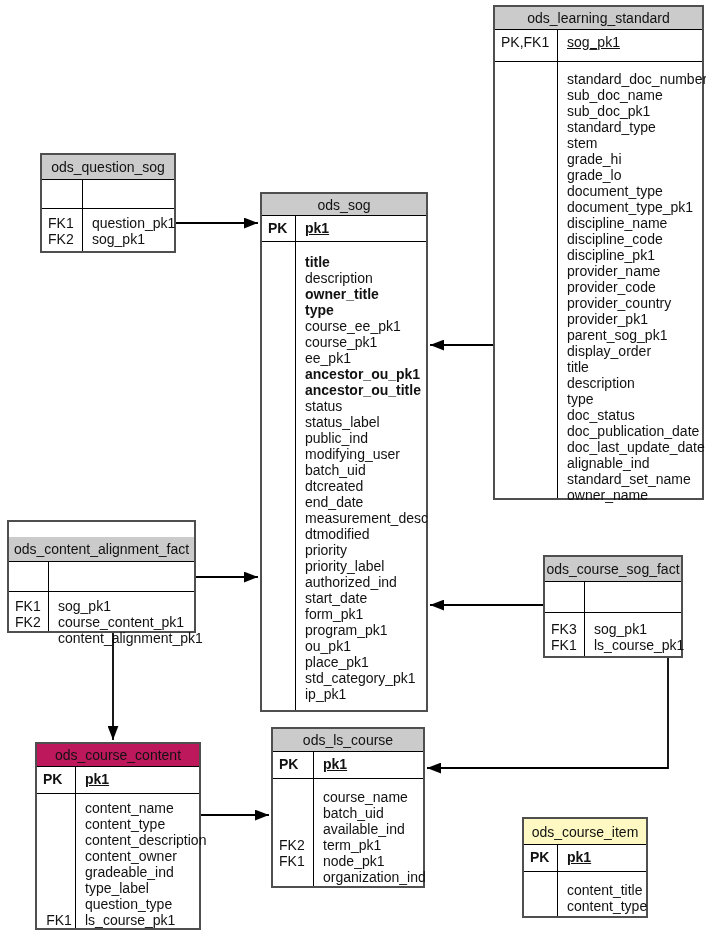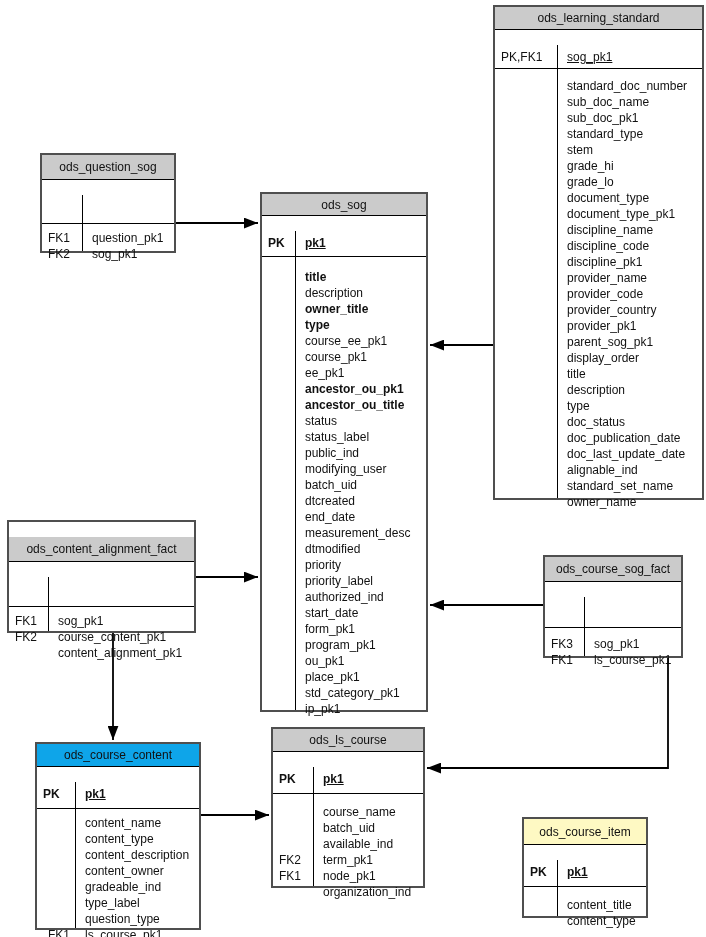--- a/index.html
+++ b/index.html
@@ -10,23 +10,22 @@
     font-family:"Liberation Sans", sans-serif;
     overflow:hidden;
   }
   .entity{
     position:absolute;
     box-sizing:border-box;
     background:#ffffff;
     border:2px solid #4f4f4f;
     display:flex;
     flex-direction:column;
-    font-size:12px;
+    font-size:14px;
     color:#111111;
-    gap:15px;
   }
   .entity-header{
     box-sizing:border-box;
     border-bottom:1px solid #000;
     display:flex;
     align-items:center;
     justify-content:center;
     text-align:center;
     flex:0 0 auto;
   }
@@ -69,21 +68,21 @@
   }
 </style>
 </head>
 <body>
 
 <div id="canvas">
     <div class="entity" style="left: 493px; top: 5px; width: 211px; height: 495px; border-color: rgb(79, 79, 79);">
       <div class="entity-header" style="height: 23px; background: rgb(203, 203, 203);">ods_learning_standard</div>
       <div class="entity-body">
         <div class="keyline" style="left: 62px;"></div>
-        <div class="section section-pk" style="height: 24px; padding-top: 4px;">
+        <div class="section section-pk" style="height: 32px; padding-top: 4px;">
           <div class="row">
             <span class="key-cell" style="width: 62px;">PK,FK1</span>
             <span class="field-cell underline">sog_pk1</span>
           </div>
         </div>
         <div class="section section-attrs" style="padding-top: 9px;">
           <div class="row">
             <span class="key-cell" style="width: 62px;"></span>
             <span class="field-cell">standard_doc_number</span>
           </div>
@@ -369,21 +368,21 @@
             <span class="field-cell">sog_pk1</span>
           </div>
           <div class="row">
             <span class="key-cell" style="width: 39px;">FK1</span>
             <span class="field-cell">ls_course_pk1</span>
           </div>
         </div>
       </div>
     </div>
     <div class="entity" style="left: 35px; top: 742px; width: 166px; height: 188px; border-color: rgb(79, 79, 79);">
-      <div class="entity-header" style="height: 23px; background: #0ea5e9;">ods_course_content</div>
+      <div class="entity-header" style="height: 23px; background: #be185d;">ods_course_content</div>
       <div class="entity-body">
         <div class="keyline" style="left: 38px;"></div>
         <div class="section section-pk" style="height: 27px; padding-top: 4px;">
           <div class="row">
             <span class="key-cell bold" style="width: 38px;">PK</span>
             <span class="field-cell bold underline">pk1</span>
           </div>
         </div>
         <div class="section section-attrs" style="padding-top: 6px; text-align: center;">
           <div class="row">

